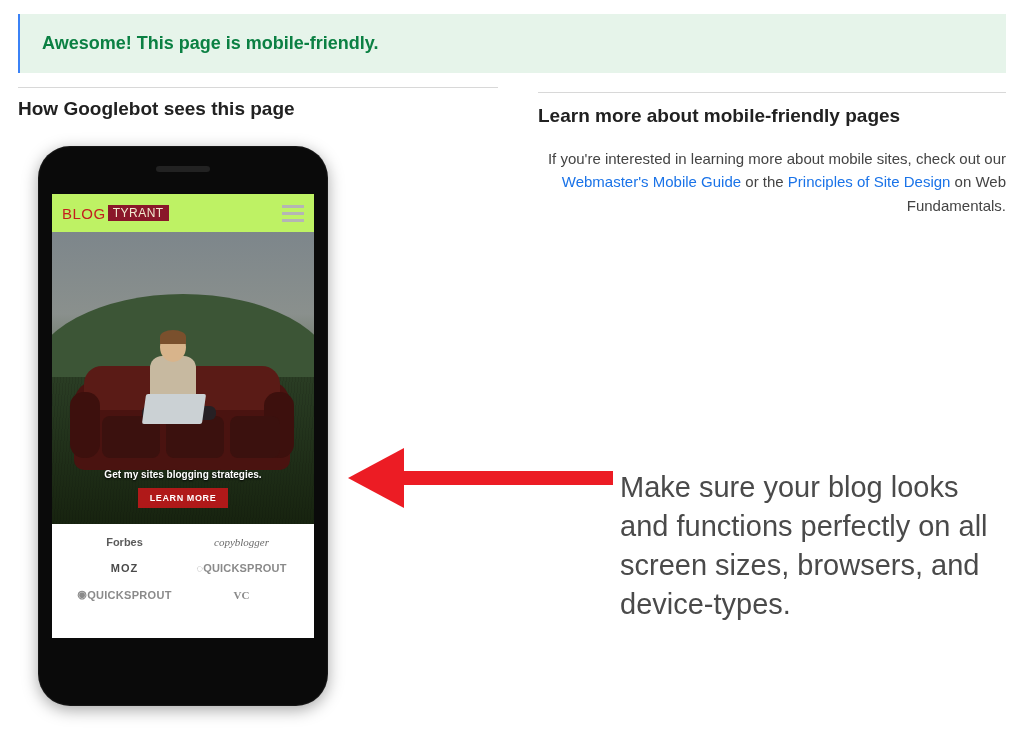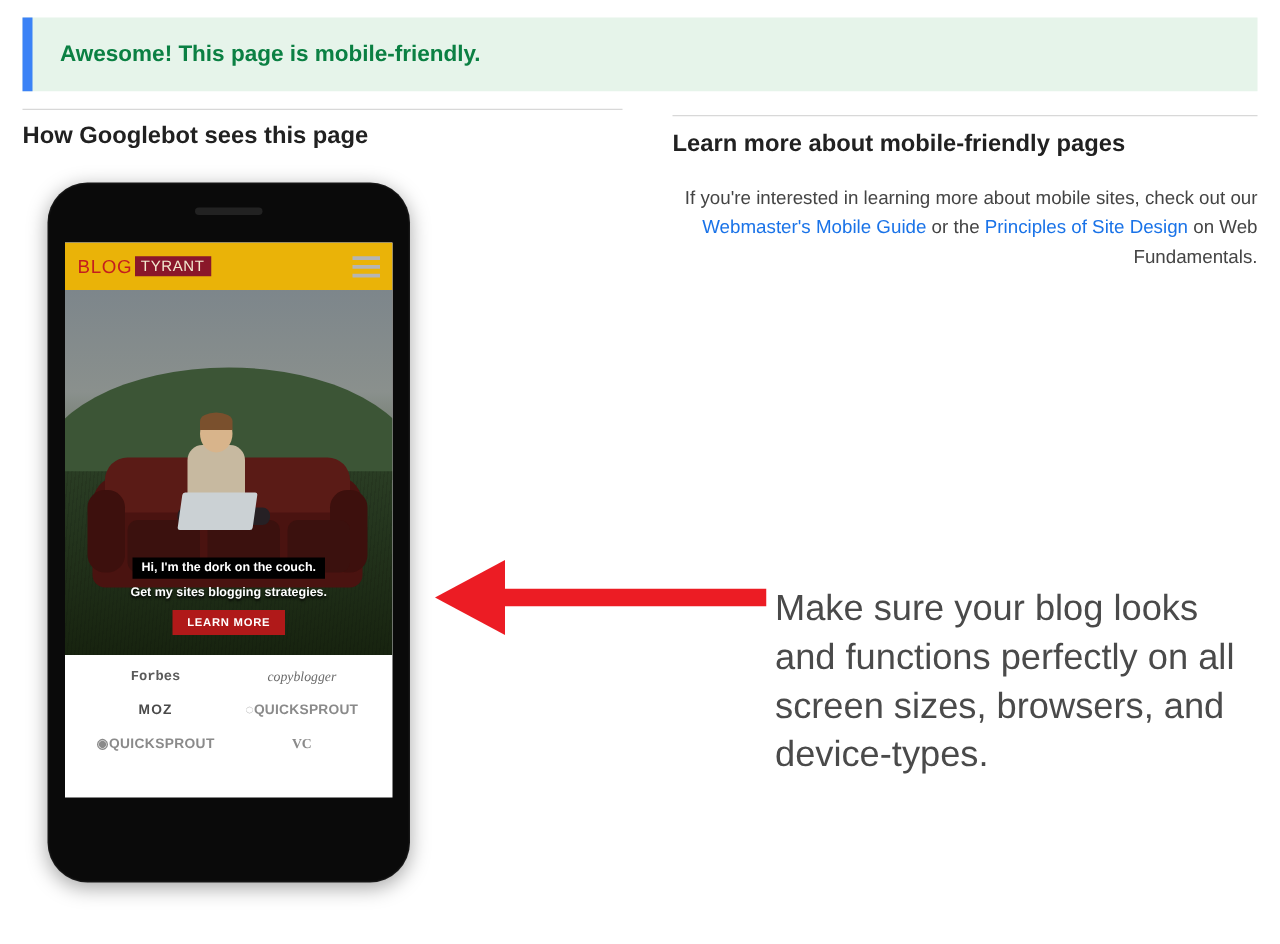--- a/index.html
+++ b/index.html
@@ -8,21 +8,21 @@
     background: #ffffff;
     width: 1024px;
     height: 755px;
     overflow: hidden;
     position: relative;
   }
 
   
   .banner {
     background: #e6f4ea;
-    border-left: 8px solid #3b82f6;
+    border-left: 2px solid #3b82f6;
     padding: 19px 22px;
     margin: 14px 18px 0 18px;
   }
   .banner-text {
     color: #0b8043;
     font-weight: bold;
     font-size: 18px;
   }
 
   
@@ -87,21 +87,21 @@
     width: 100%;
     height: 100%;
     background: #fff;
     overflow: hidden;
     position: relative;
   }
 
   
   .site-header {
     height: 38px;
-    background: #eab308;
+    background: #bef264;
     display: flex;
     align-items: center;
     justify-content: space-between;
     padding: 0 10px;
   }
   .logo {
     display: flex; align-items: center;
     font-family: Impact, 'Arial Black', sans-serif;
     font-size: 15px;
     letter-spacing: .5px;
@@ -274,21 +274,21 @@
     padding: 12px 14px 0;
     font-weight: bold;
     color: #6a6a6a;
   }
   .logos-grid div {
     display: flex;
     align-items: center;
     justify-content: center;
     font-size: 11px;
   }
-  .forbes { font-family: Liberation Mono, monospace; font-size: 13px; color: #5a5a5a; }
+  .forbes { font-family: Liberation Sans, sans-serif; font-size: 13px; color: #5a5a5a; }
   .moz { letter-spacing: 1px; font-size: 13px; color: #4a4a4a; }
   .cblog { font-family: Georgia, serif; font-style: italic; font-size: 12px; color: #6a6a6a; font-weight: normal; }
   .qs { font-size: 9px; color: #8a8a8a; letter-spacing: .2px; }
   .qs::before {
     content: "◌ ";
   }
   .problogger { font-size: 9px; color: #8a8a8a; letter-spacing: .3px; }
   .problogger::before { content: "◉ "; }
   .vc { font-family: 'Brush Script MT', cursive; font-size: 15px; color: #8a8a8a; }
 
@@ -372,21 +372,20 @@
             <div class="couch-cushion cc3"></div>
           </div>
           <div class="person">
             <div class="legs"></div>
             <div class="torso"></div>
             <div class="head"></div>
             <div class="hair"></div>
             <div class="laptop"></div>
           </div>
           <div class="hero-text">
-            <div><span class="tagline1">Hi, I'm the dork on the couch.</span></div>
             <div class="tagline2">Get my sites blogging strategies.</div>
             <div><span class="learn-more">LEARN MORE</span></div>
           </div>
         </div>
 
         <div class="logos-grid">
           <div class="forbes">Forbes</div>
           <div class="cblog">copyblogger</div>
           <div class="moz">MOZ</div>
           <div class="qs">QUICKSPROUT</div>

